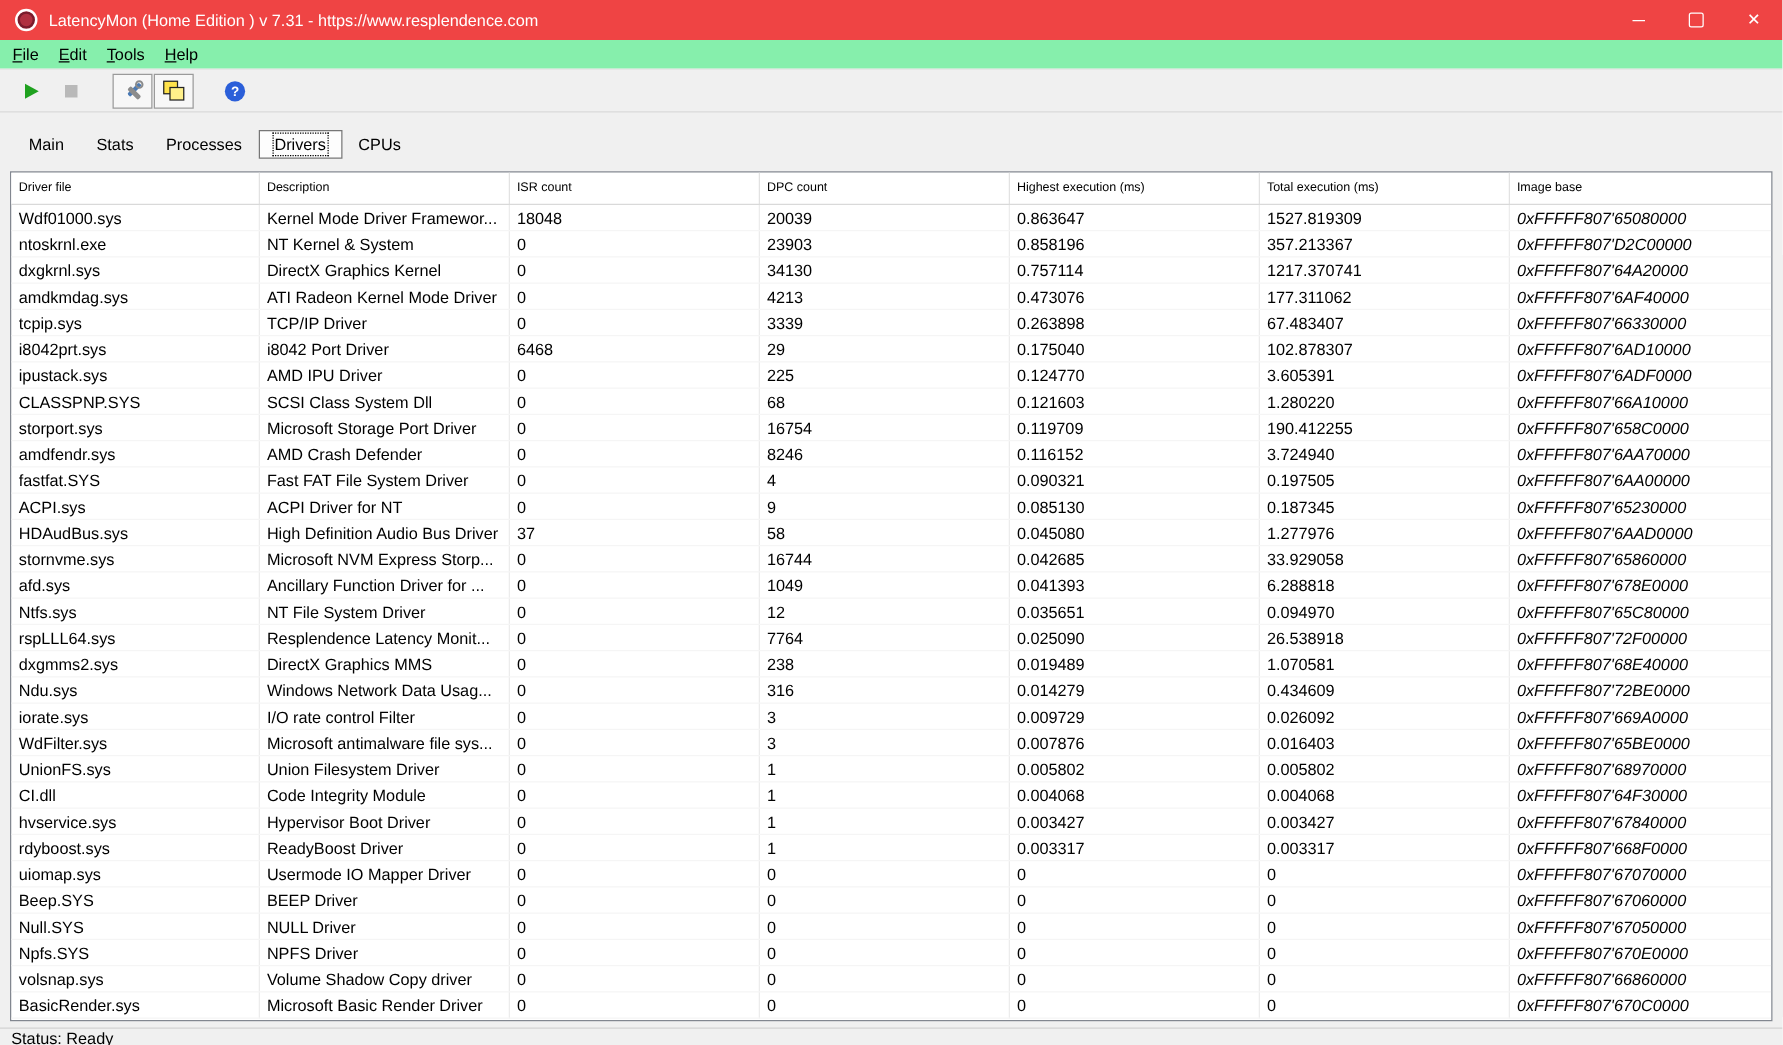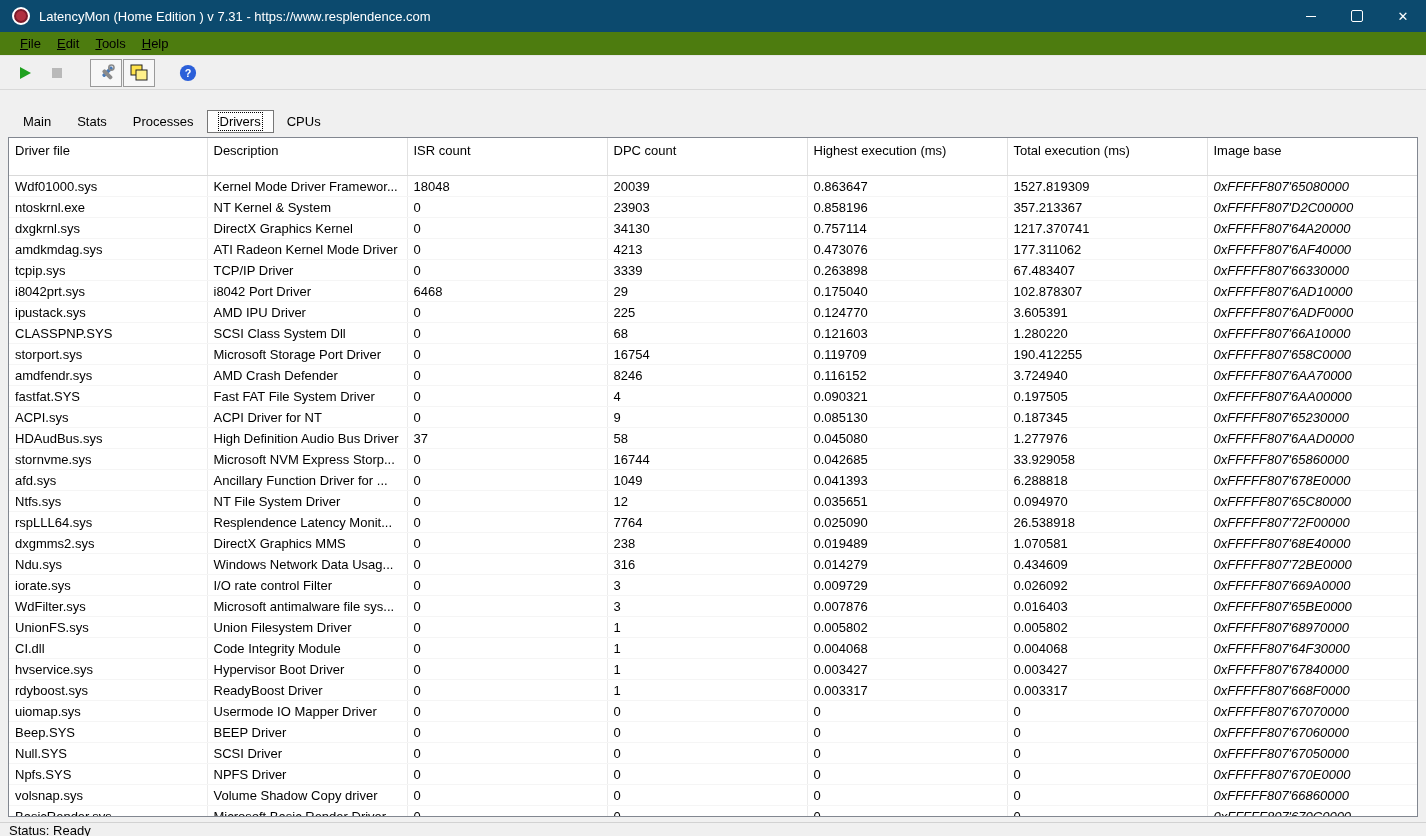--- a/index.html
+++ b/index.html
@@ -4,55 +4,55 @@
 <style>
   html,body{margin:0;padding:0;}
   body{
     width:1426px;height:836px;overflow:hidden;
     font-family:"Liberation Sans","DejaVu Sans",sans-serif;
     font-size:13px;color:#000;background:#f0f0f0;
   }
   .window{width:1426px;height:836px;display:flex;flex-direction:column;background:#f0f0f0;}
 
   
-  .titlebar{flex:0 0 32px;height:32px;background:#0c4a6e;display:flex;align-items:center;color:#fff;}
+  .titlebar{flex:0 0 32px;height:32px;background:#ef4444;display:flex;align-items:center;color:#fff;}
   .app-icon{width:14px;height:14px;margin:0 9px 0 12px;border-radius:50%;
     background:#b03040;border:2px solid #fff;box-shadow:inset 0 0 0 2px #7a1c2c;}
   .title-text{font-size:13px;white-space:nowrap;}
   .win-controls{margin-left:auto;display:flex;height:100%;}
   .win-btn{width:46px;height:100%;display:flex;align-items:center;justify-content:center;color:#fff;font-size:13px;}
   .glyph-min{width:10px;height:1px;background:#fff;display:block;}
   .glyph-max{width:10px;height:10px;border:1px solid #fff;border-radius:2px;display:block;}
 
   
-  .menubar{flex:0 0 23px;display:flex;align-items:center;padding-left:12px;background:#4d7c0f;}
+  .menubar{flex:0 0 23px;display:flex;align-items:center;padding-left:2px;background:#86efac;}
   .menu-item{display:inline-block;padding:2px 8px;}
   .menu-item::first-letter{text-decoration:underline;}
 
   
   .toolbar{flex:0 0 33px;display:flex;align-items:center;padding-left:10px;background:#f0f0f0;
     border-top:1px solid #e6e6e6;border-bottom:1px solid #d9d9d9;}
   .tb-btn{width:30px;height:26px;display:flex;align-items:center;justify-content:center;margin-right:2px;background:transparent;}
   .tb-btn.framed{border:1px solid #9a9a9a;background:#f7f7f7;}
   .tb-btn.framed + .tb-btn.framed{margin-left:-1px;}
   .tb-gap{width:16px;}
   .tb-btn svg{display:block;}
 
   
-  .tabstrip{flex:0 0 35px;display:flex;align-items:flex-end;padding:8px 0 4px 10px;}
+  .tabstrip{flex:0 0 35px;display:flex;align-items:center;padding:8px 0 4px 10px;}
   .tab{padding:4px 13px;position:relative;white-space:nowrap;}
   .tab.active{border:1px solid #767676;background:#fdfdfd;padding:3px 12px;}
   .tab.active .tab-label{outline:1px dotted #000;outline-offset:1px;margin-top:44px;}
 
   
   .listview{flex:0 0 678px;height:678px;margin:0 8px;background:#fff;border:1px solid #828790;
     display:flex;flex-direction:column;overflow:hidden;}
   table{border-collapse:collapse;table-layout:fixed;width:1408px;}
-  th{height:25px;text-align:left;font-weight:400;padding:0 2px 12px 6px;background:#fff;
-    border-right:1px solid #e2e2e2;border-bottom:1px solid #d9d9d9;white-space:nowrap;overflow:hidden;font-size:13px;}
+  th{height:25px;text-align:left;font-weight:400;padding:0 2px 0 6px;background:#fff;
+    border-right:1px solid #e2e2e2;border-bottom:1px solid #d9d9d9;white-space:nowrap;overflow:hidden;font-size:10px;}
   th:last-child{border-right:none;margin-top:12px;}
   td{height:20px;padding:0 2px 0 6px;border-right:1px solid #ececec;border-bottom:1px solid #f5f5f5;
     white-space:nowrap;overflow:hidden;font-size:13px;}
   td:last-child{border-right:none;font-style:italic;}
 
   
   .statusbar{margin-top:5px;flex:1;border-top:1px solid #d2d2d2;display:flex;align-items:center;
     padding-left:9px;background:#f0f0f0;}
 </style>
 </head>
@@ -423,21 +423,21 @@
             <td>BEEP Driver</td>
             <td>0</td>
             <td>0</td>
             <td>0</td>
             <td>0</td>
             <td>0xFFFFF807'67060000</td>
           </tr>
 
           <tr class="row">
             <td>Null.SYS</td>
-            <td>SCSI Driver</td>
+            <td>NULL Driver</td>
             <td>0</td>
             <td>0</td>
             <td>0</td>
             <td>0</td>
             <td>0xFFFFF807'67050000</td>
           </tr>
 
           <tr class="row">
             <td>Npfs.SYS</td>
             <td>NPFS Driver</td>

